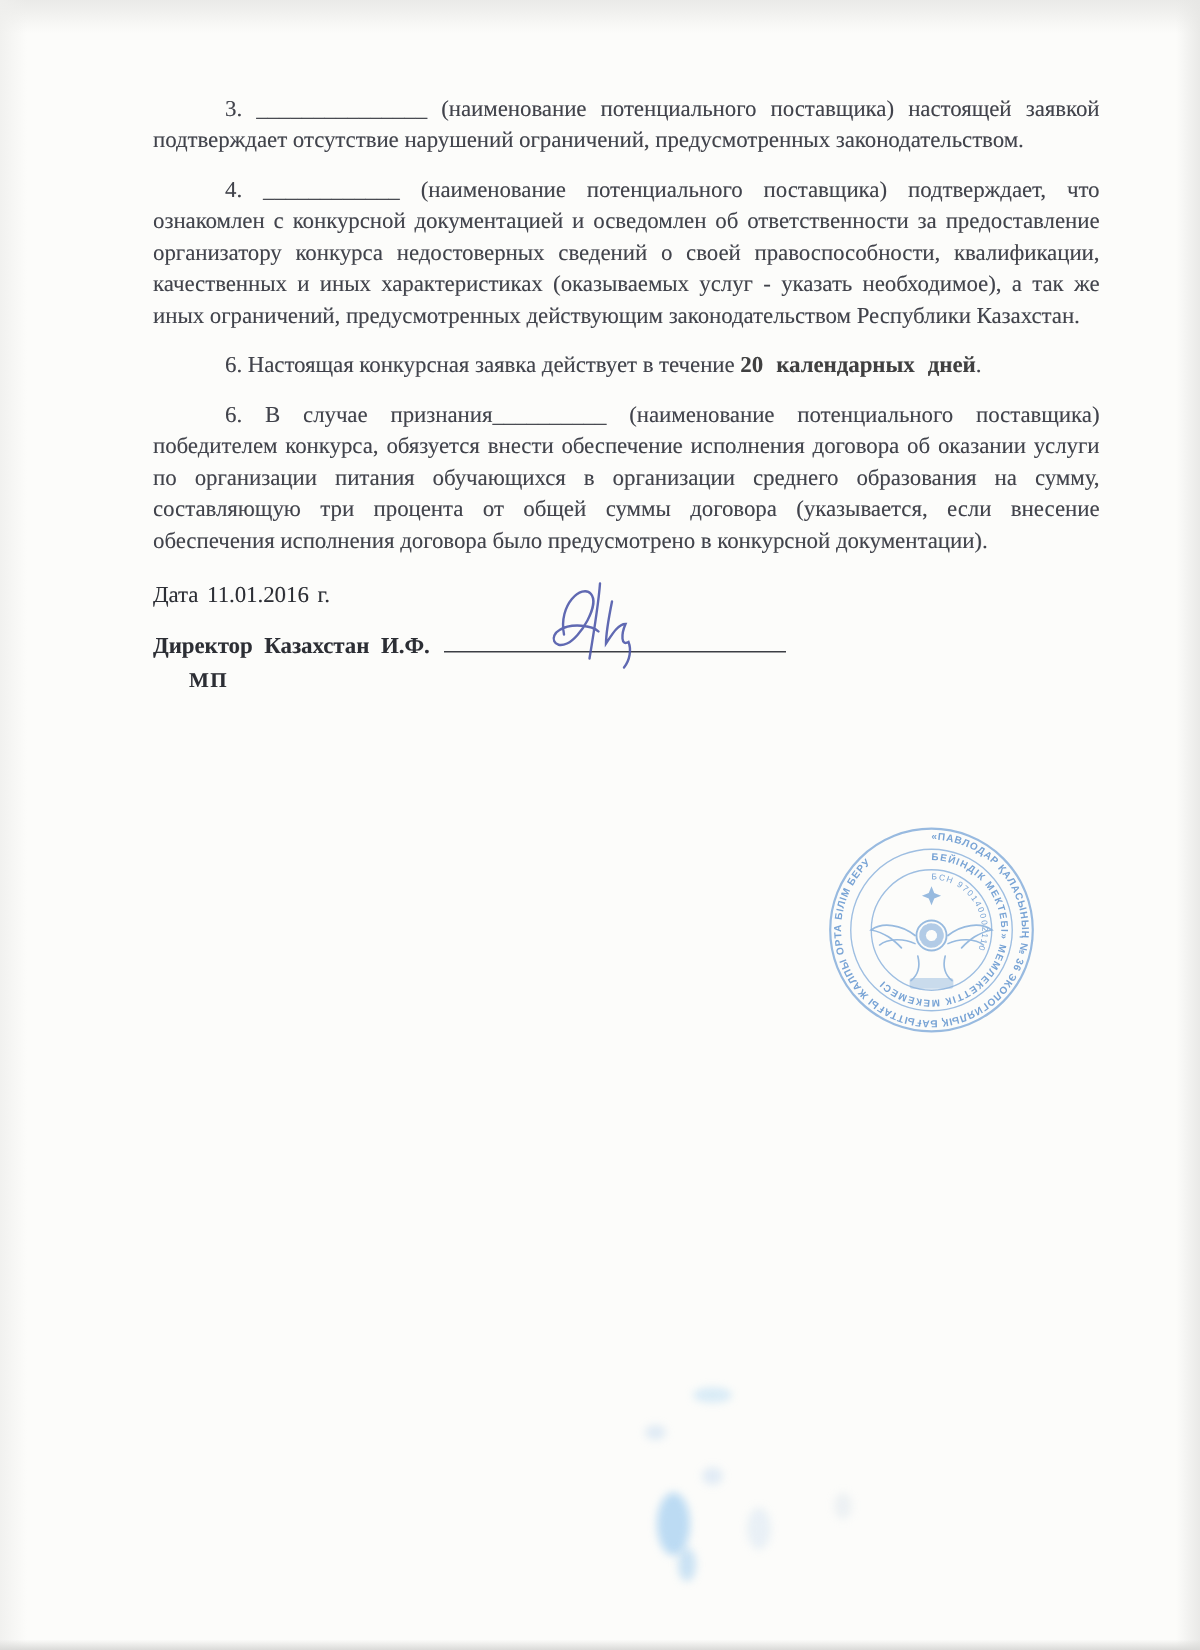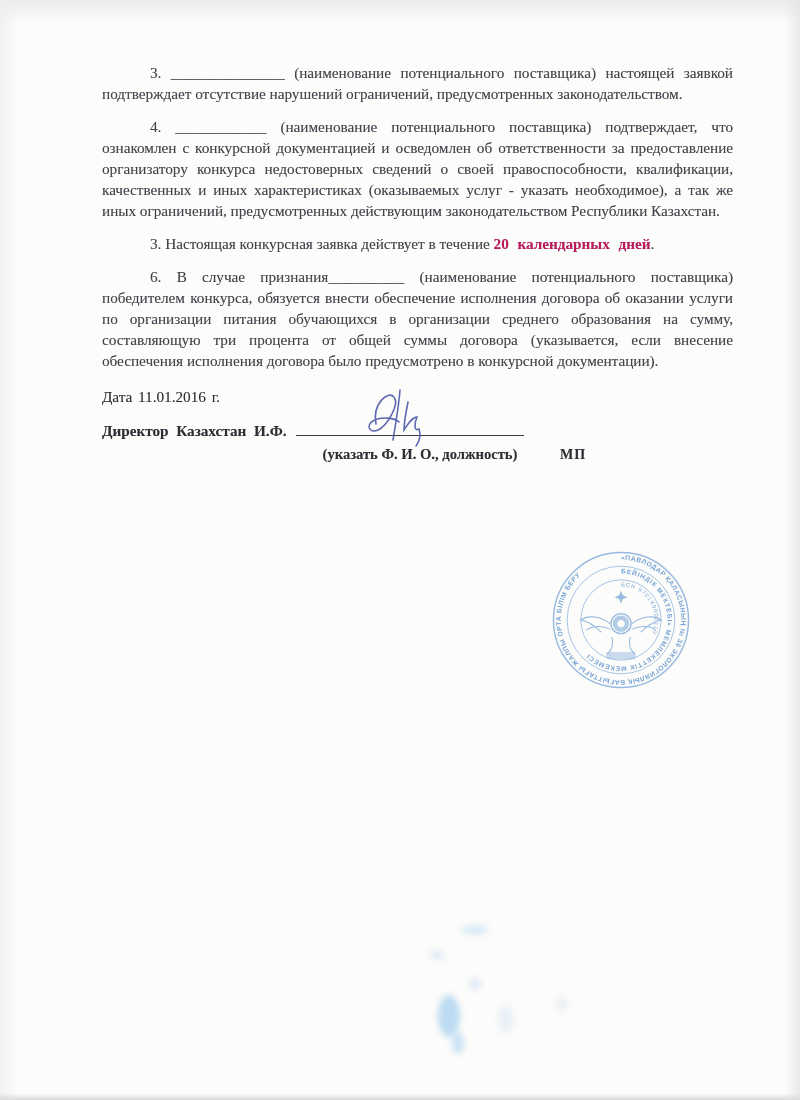--- a/index.html
+++ b/index.html
@@ -17,21 +17,21 @@
     background:linear-gradient(270deg,#e6e6e4,rgba(252,252,250,0));opacity:.85;}
   .edge-bottom{position:absolute;left:0;bottom:0;right:0;height:7px;
     background:linear-gradient(0deg,#dadad8,rgba(252,252,250,0));}
 
   .content{
     position:absolute;left:102px;top:62px;width:644px;
     color:#41434b;font-size:15.2px;line-height:21px;text-align:justify;
     text-shadow:0.2px 0.2px 0.35px rgba(70,72,82,.35);
   }
   .para{margin:0 13px 12px 0;}
-  .para span.b{font-weight:bold;color:#be185d;word-spacing:5px;}
+  .para span.b{font-weight:bold;color:#404040;word-spacing:5px;}
 
   .date-line{font-weight:normal;color:#2c2e34;margin:15px 0 13px;word-spacing:2px;}
   .sig-row{margin:10px 0 0;white-space:nowrap;}
   .sig-label{font-weight:bold;color:#2c2e34;word-spacing:4px;}
   .sig-line{
     display:inline-block;width:228px;height:14px;margin-left:6px;
     border-bottom:1.6px solid #3c3e44;position:relative;vertical-align:baseline;
   }
   .sig-scribble{position:absolute;left:46px;bottom:-13px;}
   .caption-row{display:flex;align-items:baseline;margin-top:3px;
@@ -63,41 +63,40 @@
 <div class="edge-top"></div>
 <div class="edge-left"></div>
 <div class="edge-right"></div>
 <div class="edge-bottom"></div>
 
 <div class="content">
 
   <div>
       <p class="para" style="text-indent: 48px;"><span>3. _______________ (наименование потенциального поставщика) настоящей заявкой подтверждает отсутствие нарушений ограничений, предусмотренных законодательством.</span></p>
       <p class="para" style="text-indent: 48px;"><span>4. ____________ (наименование потенциального поставщика) подтверждает, что ознакомлен с конкурсной документацией и осведомлен об ответственности за предоставление организатору конкурса недостоверных сведений о своей правоспособности, квалификации, качественных и иных характеристиках (оказываемых услуг - указать необходимое), а так же иных ограничений, предусмотренных действующим законодательством Республики Казахстан.</span></p>
-      <p class="para" style="text-indent: 48px;"><span>3. Настоящая конкурсная заявка действует в течение </span><span class="b">20 календарных дней</span><span>.</span></p>
+      <p class="para" style="text-indent: 48px;"><span>6. Настоящая конкурсная заявка действует в течение </span><span class="b">20 календарных дней</span><span>.</span></p>
       <p class="para" style="text-indent: 48px;"><span>6. В случае признания__________ (наименование потенциального поставщика) победителем конкурса, обязуется внести обеспечение исполнения договора об оказании услуги по организации питания обучающихся в организации среднего образования на сумму, составляющую три процента от общей суммы договора (указывается, если внесение обеспечения исполнения договора было предусмотрено в конкурсной документации).</span></p>
     </div>
 
   <p class="date-line">Дата 11.01.2016 г.</p>
 
   <div class="sig-row">
     <span class="sig-label">Директор Казахстан И.Ф.</span>
     <span class="sig-line">
       <svg class="sig-scribble" width="110" height="64" viewBox="0 0 110 64">
         <g fill="none" stroke="#4a55a8" stroke-width="1.6" stroke-linecap="round" opacity="0.88">
           <path d="M34 40 C30 20 46 6 52 13 C58 20 45 42 36 46 C27 50 24 41 31 37 C39 32 53 34 57 38"></path>
           <path d="M58 6 C57 20 54 38 51 56"></path>
           <path d="M66 18 C64 28 62 38 62 46 C66 40 70 33 75 33 C72 40 72 48 77 45 C79 50 78 57 74 62"></path>
         </g>
       </svg>
     </span>
   </div>
 
   <div class="caption-row">
-    <span class="caption">(указать Ф. И. О., должность)</span>
     <span class="mp">МП</span>
   </div>
 
 </div>
 
 <svg class="seal" viewBox="0 0 160 160">
   <defs>
     <path id="r-outer" d="M80,14 a66,66 0 1,1 -0.01,0"></path>
     <path id="r-inner" d="M80,29 a51,51 0 1,1 -0.01,0"></path>
     <path id="r-bin" d="M80,43 a37,37 0 1,1 -0.01,0"></path>

